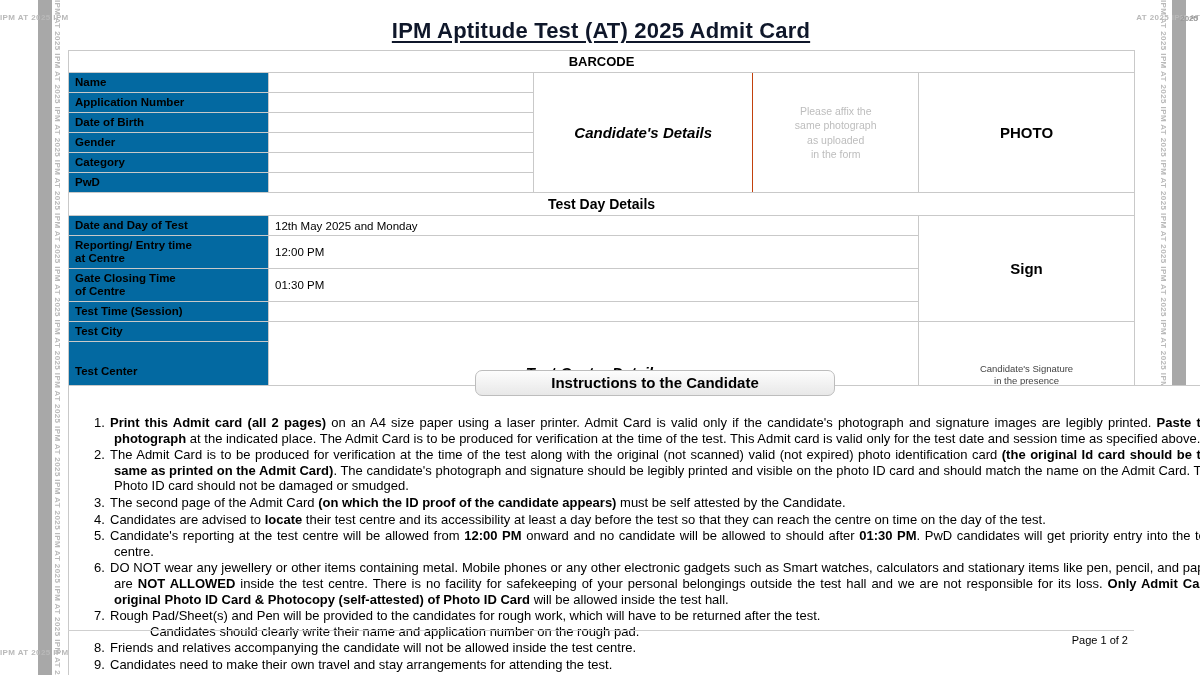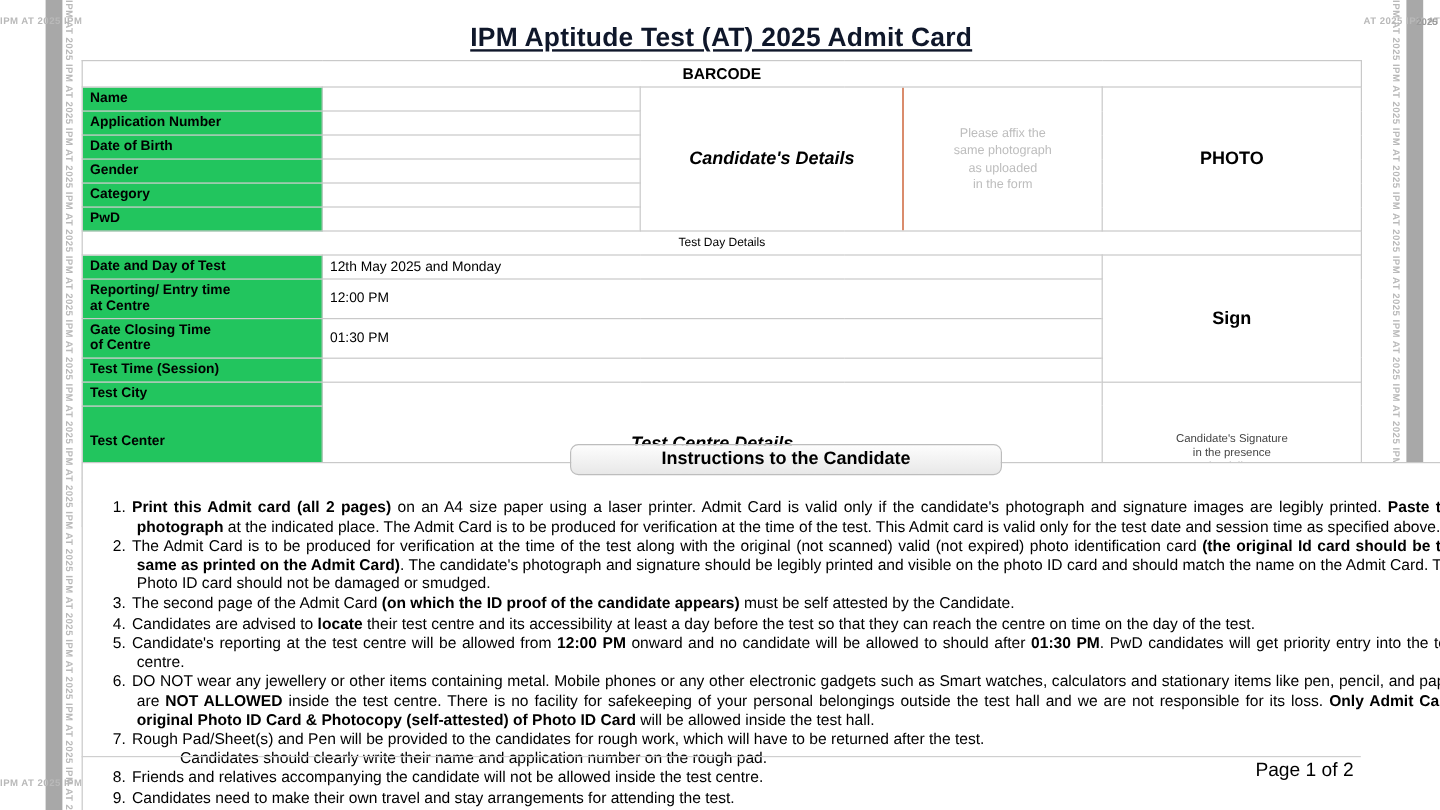--- a/index.html
+++ b/index.html
@@ -81,40 +81,40 @@
     font-size:11.5px;
     color:#000;
   }
   table.grid td{
     border:1px solid #c9c9c9;
     padding:3px 6px;
     vertical-align:middle;
     height:20px;
   }
   td.lbl{
-    background:#22c55e;
+    background:#0369a1;
     font-weight:bold;
     font-size:11.5px;
     width:200px;
     line-height:1.12;
   }
   td.val{ background:#fff; }
   .barcode-cell{
     text-align:center; font-weight:bold; font-size:13px;
     height:34px; background:#fff;margin-left:24px;
   }
   .big-center{
     text-align:center; font-weight:bold; font-size:15px; color:#000;font-style:italic;
   }
   .photo-hint{
     text-align:center; color:#bdbdbd; font-size:10.5px; line-height:1.35;
   }
   .photo-word{ text-align:center; font-weight:bold; font-size:15px; }
   .section-head{
-    text-align:center; font-weight:normal; font-size:10px; background:#fff;
+    text-align:center; font-weight:bold; font-size:14px; background:#fff;
   }
   .sign-word{ text-align:center; font-weight:bold; font-size:15px; }
   .sign-note{
     text-align:center; font-size:9.5px; color:#444; line-height:1.25;
     vertical-align:bottom; padding-bottom:4px;
   }
 
   
   .instr-wrap{
     position:absolute; left:68px; top:370px; width:1174px;
@@ -144,21 +144,21 @@
     margin:0 0 1px 0;
     padding-left:20px;
     text-indent:-20px;
   }
   ol.instr li .num{ display:inline-block; min-width:16px; text-indent:0; }
   ol.instr b{ font-weight:bold; }
   .sub-line{ display:block; padding-left:36px; text-indent:0; }
 
   .page-foot{
     position:absolute; right:72px; top:634px;
-    font-size:16px; color:#000;
+    font-size:11px; color:#000;
   }
   .foot-rule{
     position:absolute; left:68px; top:630px; width:1066px;
     border-top:1px solid #cfcfcf;
   }
 </style>
 </head>
 <body>
 
 <div class="page-shell">

